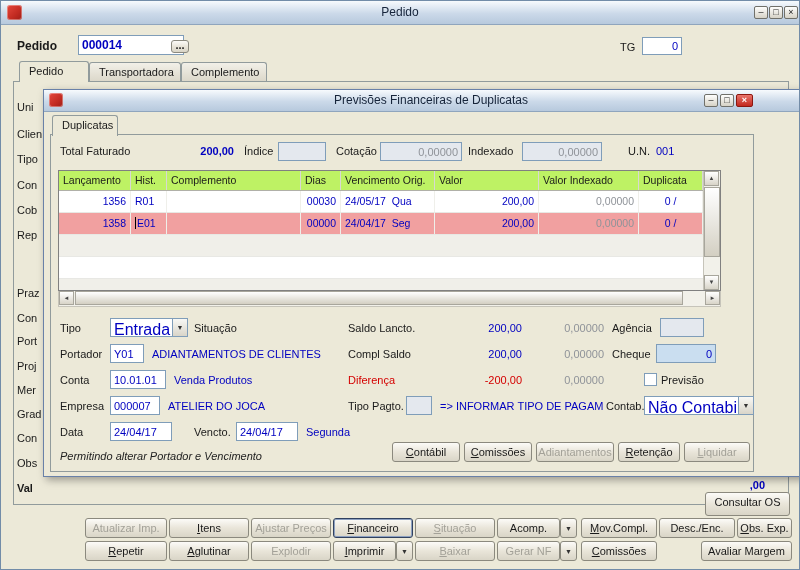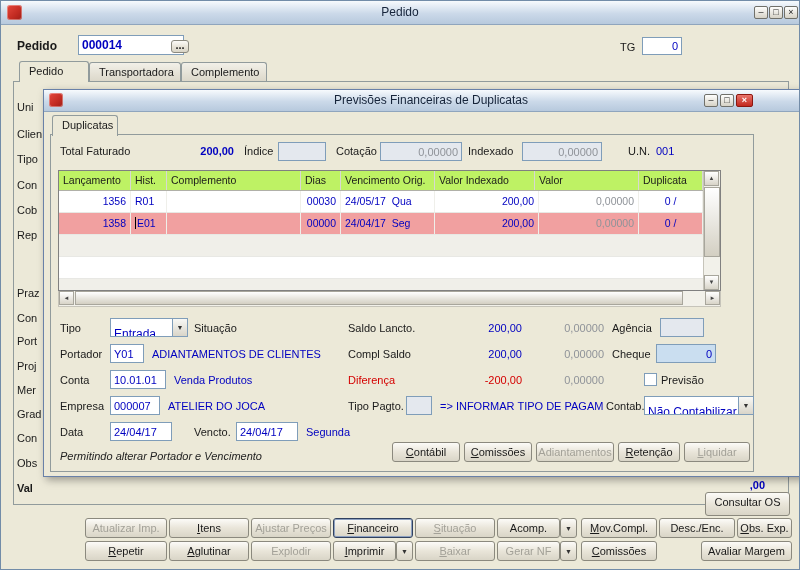--- a/index.html
+++ b/index.html
@@ -23,21 +23,21 @@
   .inp.dis{background:#E4E8EE;color:#8F9399}
   .inp.blue{background:#CADEF0}
   .valbox{position:absolute;white-space:nowrap;overflow:hidden}
   .ra{text-align:right}
   .btn{position:absolute;height:20px;border:1px solid #8B897E;border-radius:3px;background:linear-gradient(#FCFBF8,#E9E5D9 50%,#D9D5C7);text-align:center;line-height:18px;color:#1a1a1a;white-space:nowrap;overflow:hidden;cursor:default}
   .btn.dis{color:#A3A198}
   .btn.default{border:1px solid #31415f;box-shadow:inset 0 0 0 1px #8CA0C0}
   .btn.arrowbtn{font-size:7px;line-height:19px;color:#333}
   .ak::first-letter{text-decoration:underline}
   .combo{position:absolute;height:19px;border:1px solid #7F9DB9;background:#fff;display:flex}
-  .combo .ctext{flex:1;color:#0000C0;padding:8px 3px 0;white-space:nowrap;overflow:hidden;font-size:12px}
+  .combo .ctext{flex:1;color:#0000C0;padding:2px 3px 0;white-space:nowrap;overflow:hidden;font-size:16px}
   .combo .carrow{width:15px;border-left:1px solid #7F9DB9;background:linear-gradient(#F8F8F5,#D9D5C9);font-size:7px;line-height:17px;text-align:center;color:#333}
   .cb{position:absolute;width:13px;height:13px;border:1px solid #7F9DB9;background:#fff}
   
   .tab{position:absolute;border:1px solid #919B9C;border-bottom:none;border-radius:3px 3px 0 0;padding:3px 9px 0;height:19px;background:linear-gradient(#F2F0E8,#DCD8CA);white-space:nowrap}
   .tab.active{background:#ECE9D8;height:21px;z-index:3}
   .page{position:absolute;border:1px solid #919B9C;background:#ECE9D8}
   
   .dlg{position:absolute;left:42px;top:88px;width:776px;height:388px;background:#ECE9D8;border:1px solid #6981A8;box-shadow:3px 3px 8px rgba(0,0,0,.35);z-index:10}
   .dlg .panel{position:absolute;left:6px;top:44px;width:704px;height:338px;border:1px solid #919B9C;background:#ECE9D8}
   
@@ -148,22 +148,22 @@
     <div class="lbl" style="left:584px;top:55px">U.N.</div>
     <div class="lbl navy" style="left:612px;top:55px">001</div>
 
     <div class="grid">
       <div class="ghead">
         <div class="gc w0">Lançamento</div>
         <div class="gc w1">Hist.</div>
         <div class="gc w2">Complemento</div>
         <div class="gc w3">Dias</div>
         <div class="gc w4">Vencimento Orig.</div>
+        <div class="gc w5">Valor</div>
         <div class="gc w6">Valor Indexado</div>
-        <div class="gc w5">Valor</div>
         <div class="gc w7">Duplicata</div>
       </div>
       <div class="grow">
         <div class="gc w0 ra navy">1356</div>
         <div class="gc w1 navy">R01</div>
         <div class="gc w2"></div>
         <div class="gc w3 ra navy">00030</div>
         <div class="gc w4 navy"><span>24/05/17</span>&nbsp;&nbsp;<span>Qua</span></div>
         <div class="gc w5 ra navy">200,00</div>
         <div class="gc w6 ra grayv">0,00000</div>

